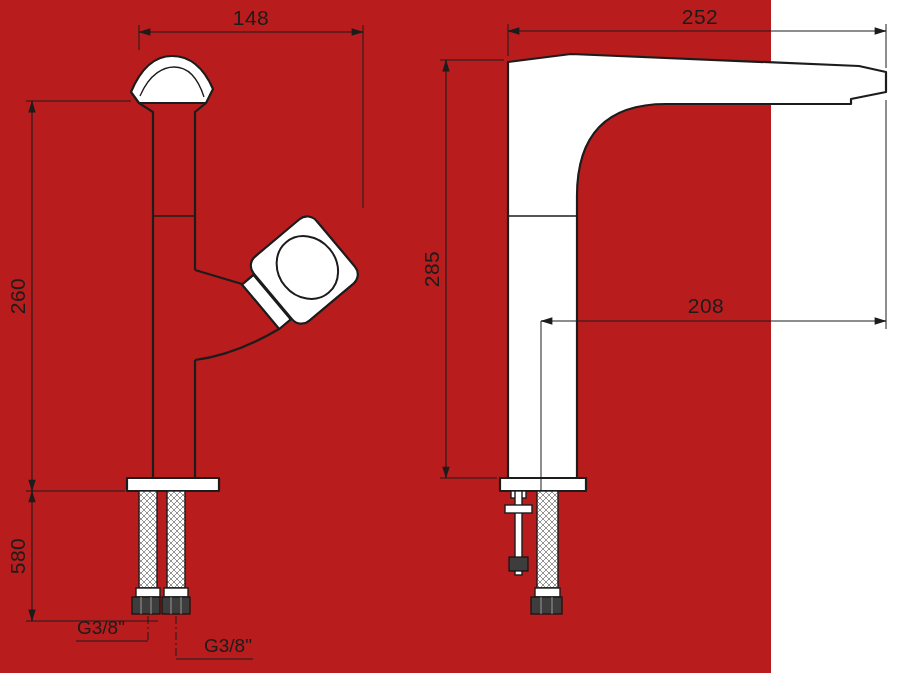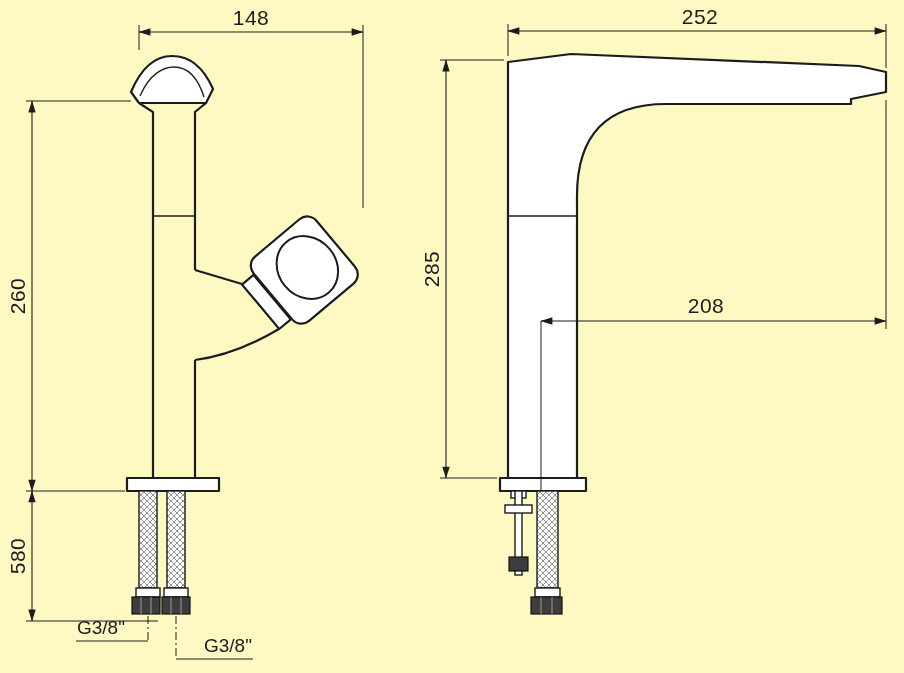--- a/index.html
+++ b/index.html
@@ -1,17 +1,17 @@
 <!DOCTYPE html>
 <html><head>
 <meta charset="utf-8">
 <style>
   html,body { margin:0; padding:0; background:#ffffff; }
   .page {
-    width:904px; height:673px; background:#fef9c3; position:relative;
+    width:771px; height:673px; background:#b91c1c; position:relative;
     font-family:"Liberation Sans", sans-serif;
   }
   svg { display:block; }
   .outline  { fill:#ffffff; stroke:#1c1c1c; stroke-width:2.2; stroke-linejoin:round; }
   .thin     { fill:none; stroke:#1c1c1c; stroke-width:1.3; }
   .dimline  { stroke:#1c1c1c; stroke-width:1.1; fill:none; }
   .extline  { stroke:#1c1c1c; stroke-width:1; fill:none; }
   .center   { stroke:#1c1c1c; stroke-width:1; fill:none; stroke-dasharray:8 3 2 3; }
   .braided  { fill:url(#braid); stroke:#1c1c1c; stroke-width:1.4; }
   .metal    { fill:#ffffff; stroke:#1c1c1c; stroke-width:1.4; }

